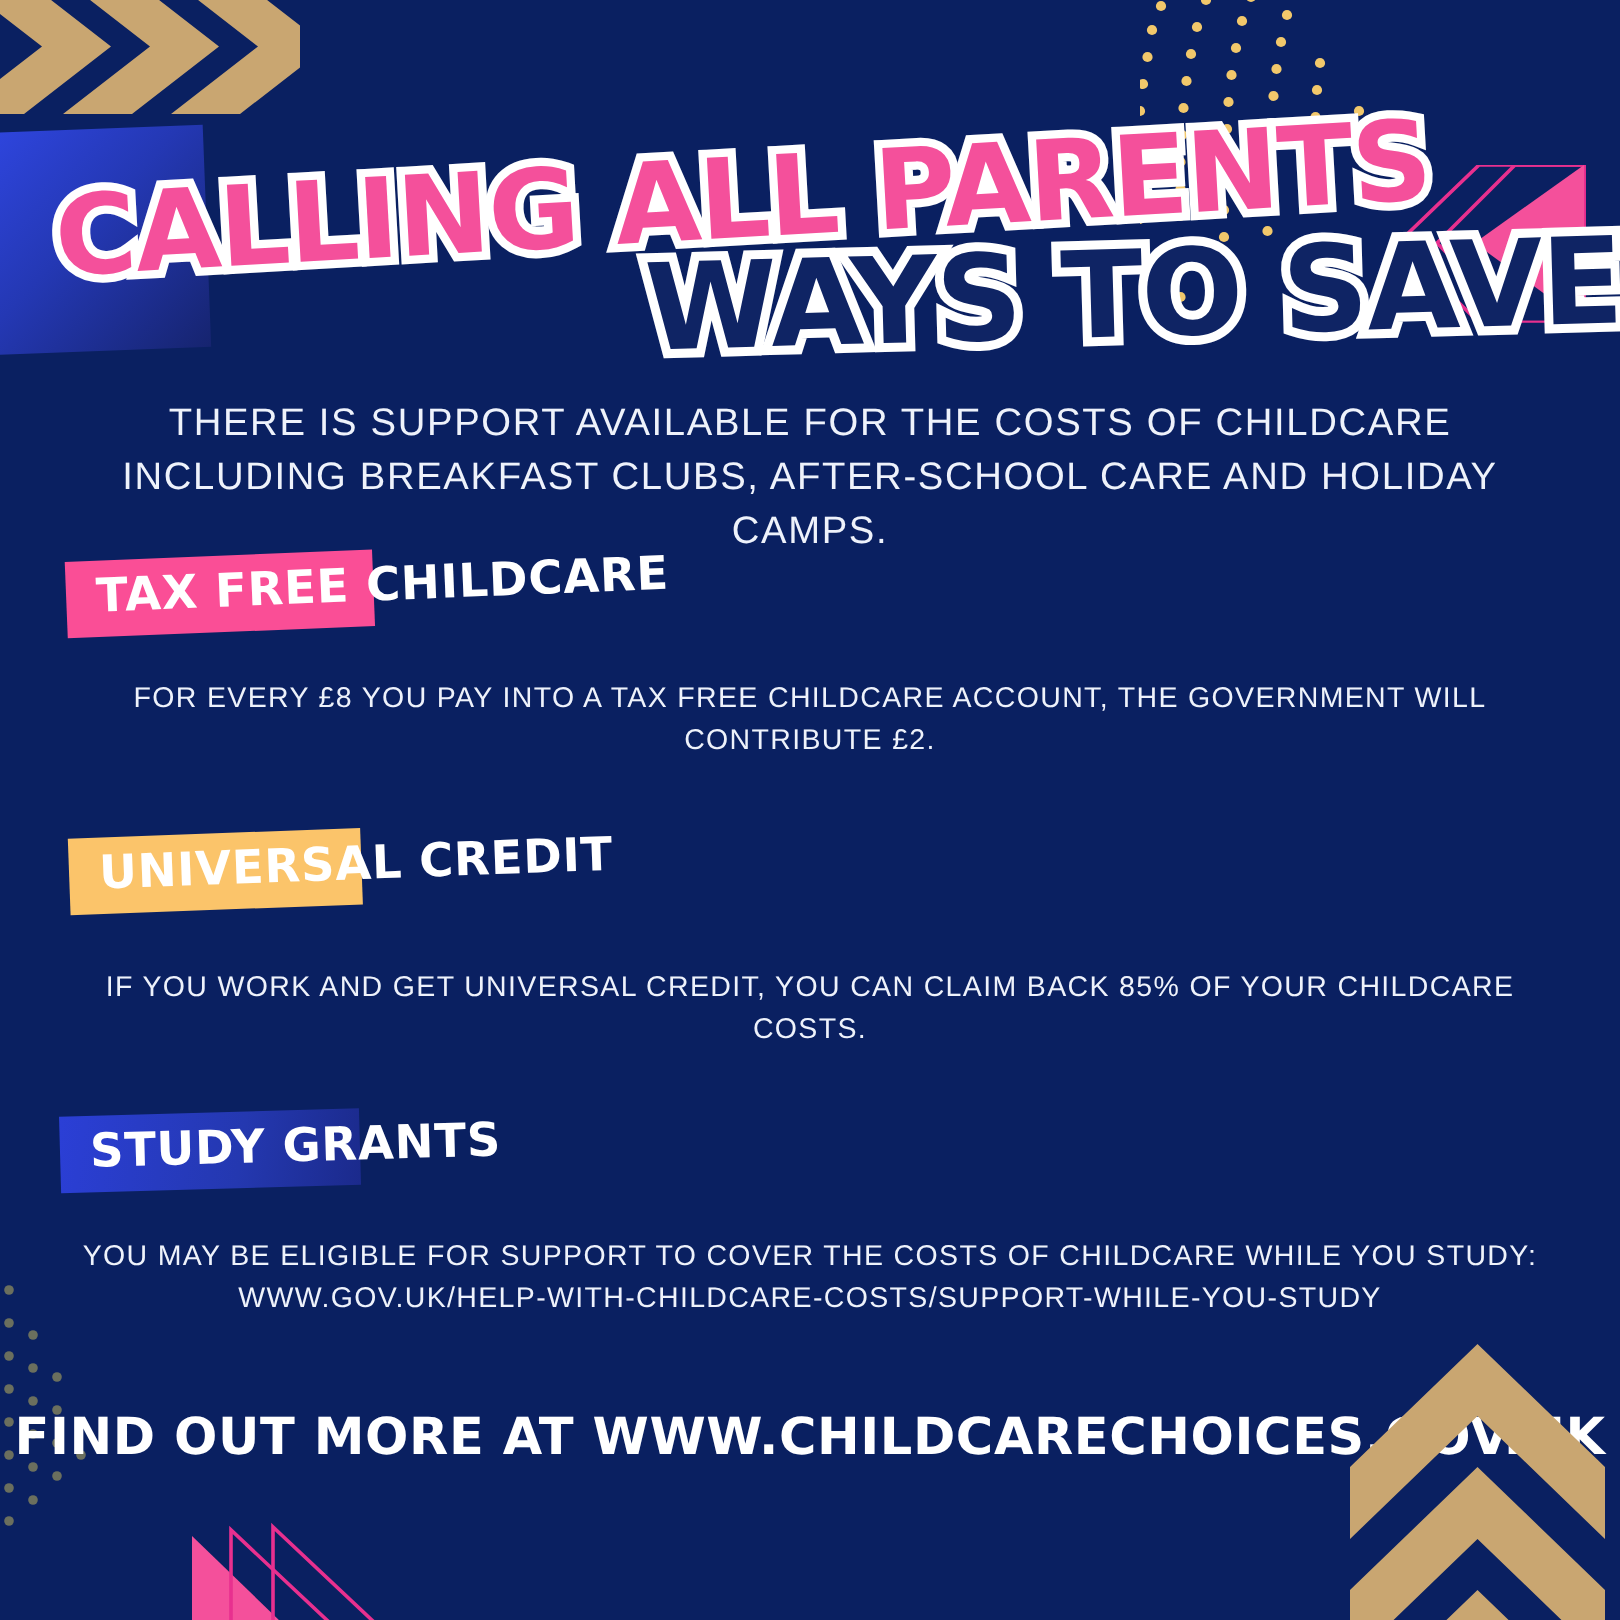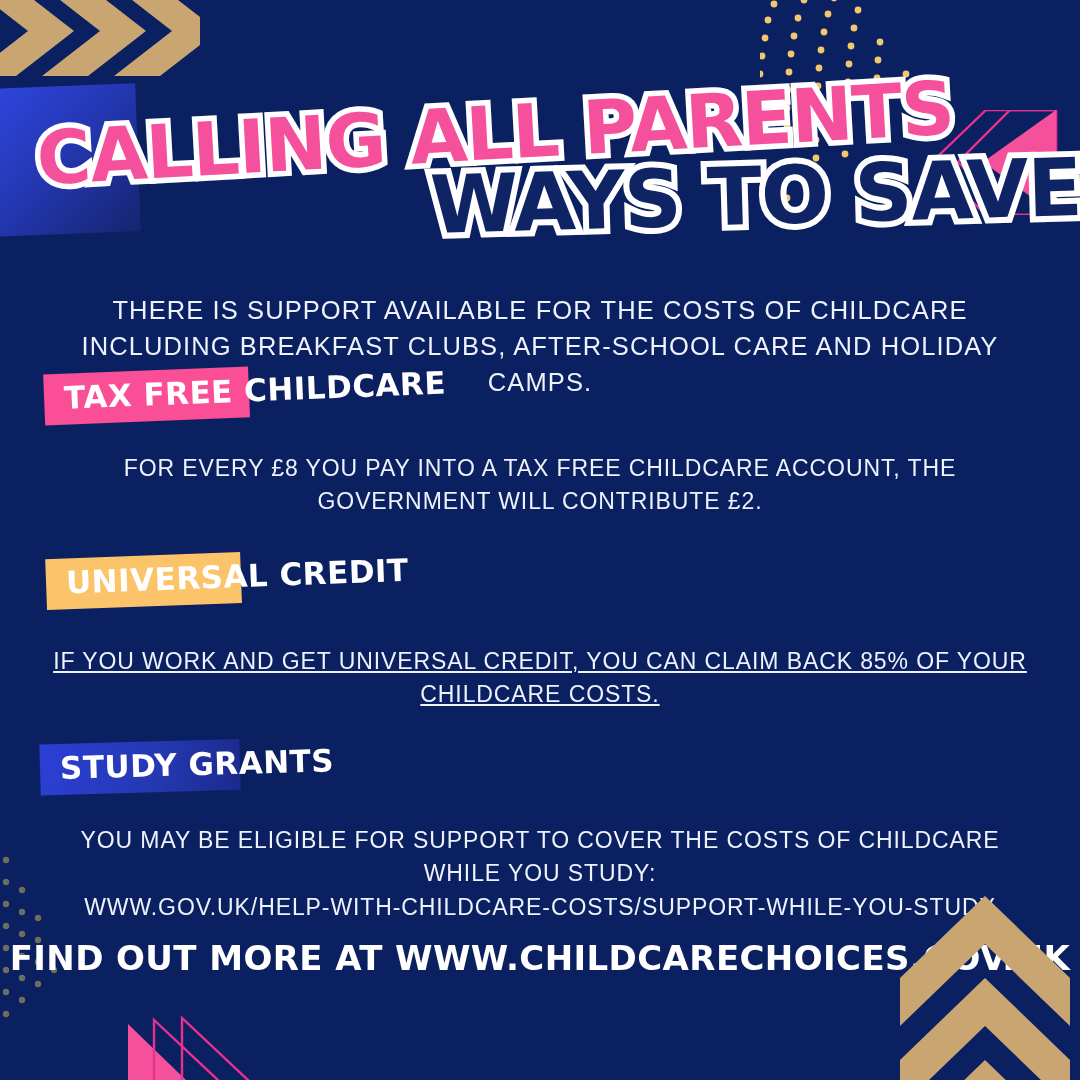--- a/index.html
+++ b/index.html
@@ -66,21 +66,20 @@
   
   .intro {
     position:absolute; top:264px; left:70px;
     width:940px;
     text-align:center;
     color:#eef2fb;
     font-size:25.5px;
     line-height:1.42;
     letter-spacing:1.1px;
     font-weight:400;
-    margin-top:28px;
   }
 
   
   .section { position:absolute; left:0; width:1080px; }
 
   .badge {
     position:absolute;
     display:inline-block;
     padding:9px 26px 11px 20px;
     font-family:"DejaVu Sans", sans-serif;
@@ -103,21 +102,21 @@
   .badge-amber { left:46px; transform:rotate(-2.1deg); }
   .badge-amber .pill { width:195px; background:#fbc46a; }
 
   .badge-blue  { left:40px; transform:rotate(-1.6deg); }
   .badge-blue  .pill { width:200px; background:linear-gradient(100deg,#2b3fd6 0%,#2438b0 60%,#1b2a8c 100%); }
 
   .body-text {
     position:absolute; left:50px; width:980px;
     text-align:center;
     color:#eef2fb;
-    font-size:23px;
+    font-size:19px;
     line-height:1.45;
     letter-spacing:0.9px;
   }
 
   
   .cta {
     position:absolute; top:938px; left:0; width:1080px;
     text-align:center;
     font-family:"DejaVu Sans", sans-serif;
     font-weight:bold;
@@ -219,21 +218,21 @@
   <div class="body-text" style="top:452px;">
     <div>FOR EVERY £8 YOU PAY INTO A TAX FREE CHILDCARE ACCOUNT, THE GOVERNMENT WILL CONTRIBUTE £2.</div>
   </div>
 
   <div class="section" style="top:552px;">
     <div class="badge badge-amber">
       <span class="pill"></span>
       <span class="txt">UNIVERSAL CREDIT</span>
     </div>
   </div>
-  <div class="body-text" style="top:645px;text-decoration:underline;">
+  <div class="body-text" style="top:645px;">
     <div>IF YOU WORK AND GET UNIVERSAL CREDIT, YOU CAN CLAIM BACK 85% OF YOUR CHILDCARE COSTS.</div>
   </div>
 
   <div class="section" style="top:740px;">
     <div class="badge badge-blue">
       <span class="pill"></span>
       <span class="txt">STUDY GRANTS</span>
     </div>
   </div>
   <div class="body-text" style="top:824px;">

